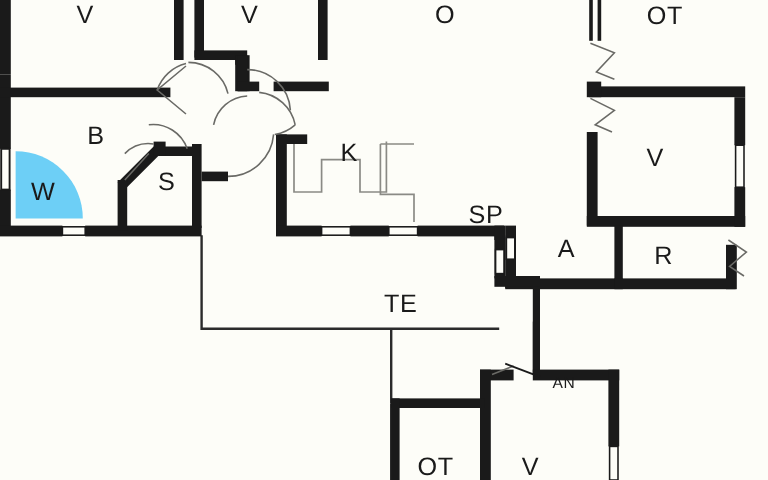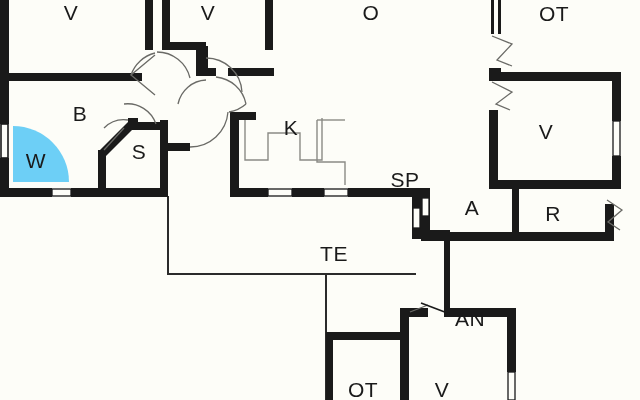--- a/index.html
+++ b/index.html
@@ -29,21 +29,21 @@
     font-size: 21px;
     font-weight: 400;
     color: #1a1a1a;
     letter-spacing: 0.5px;
     white-space: nowrap;
     transform: translate(-50%, -50%);
     pointer-events: none;
     user-select: none;
   }
   .room-label.small {
-    font-size: 21px;
+    font-size: 13px;
   }
 </style>
 </head>
 <body>
 
 <div id="plan-root">
 
   <svg id="plan-svg" viewBox="0 0 640 400" xmlns="http://www.w3.org/2000/svg">
 
     <rect x="0" y="0" width="640" height="400" fill="#fdfdf8"></rect>

